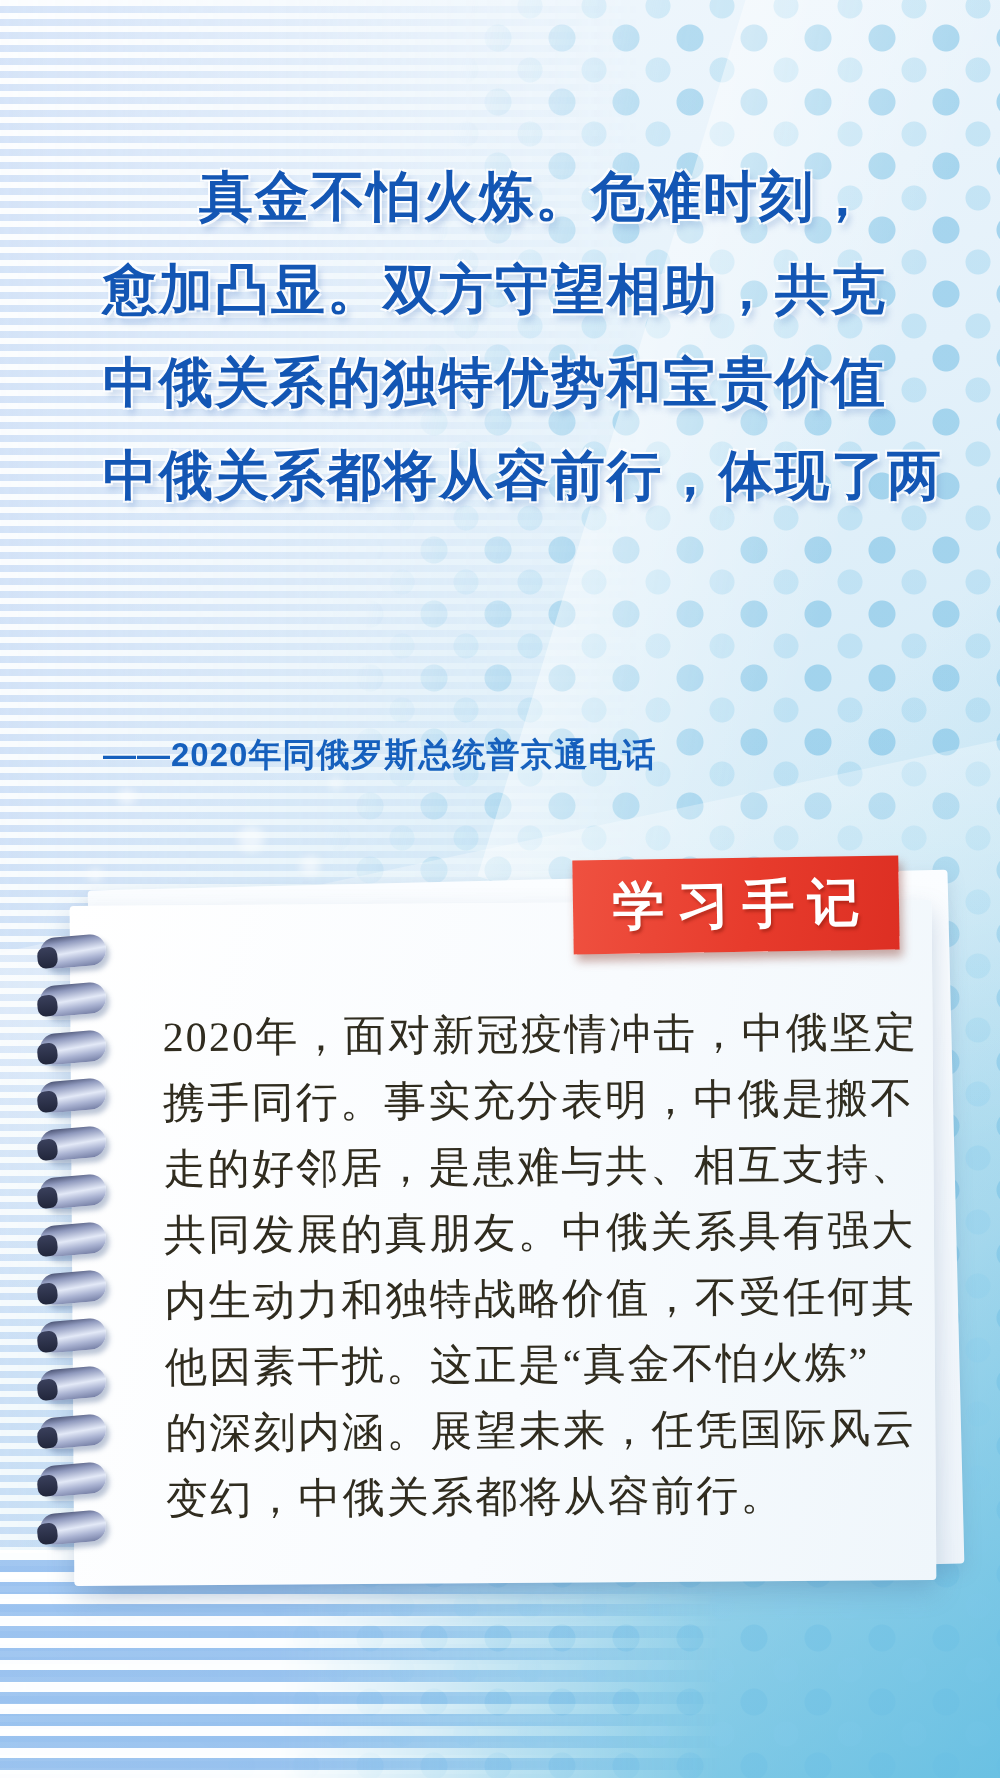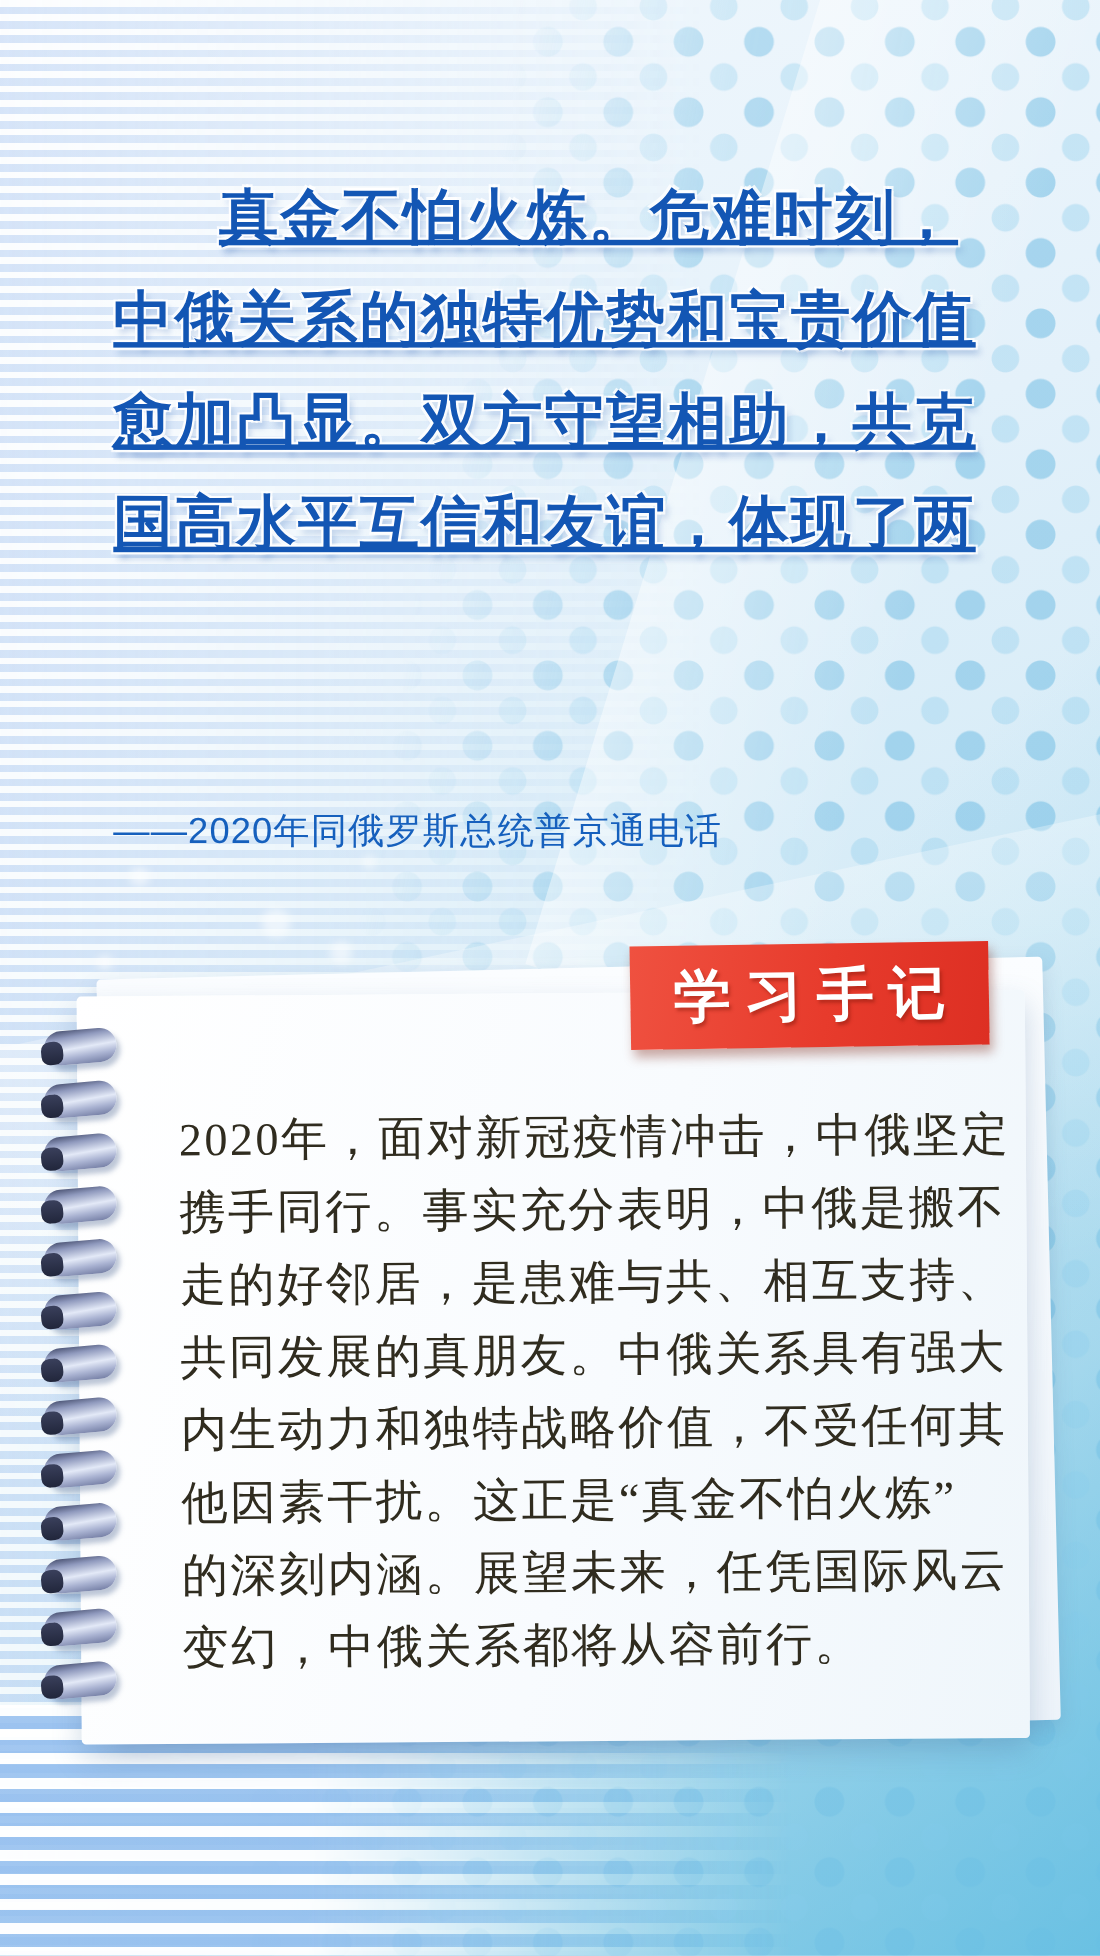--- a/index.html
+++ b/index.html
@@ -52,25 +52,25 @@
 
   
   .quote{
     left:103px;top:150px;width:802px;position:absolute;
     font-family:"DejaVu Serif","Liberation Serif",serif;
     font-weight:700;font-size:54px;line-height:93px;letter-spacing:2px;
     text-shadow:2px 2px 0 rgba(255,255,255,.8),-2px 2px 0 rgba(255,255,255,.8),
                 2px -2px 0 rgba(255,255,255,.8),-2px -2px 0 rgba(255,255,255,.8),
                 4px 6px 6px rgba(100,140,200,.35);
   }
-  .quote-line{white-space:nowrap;text-decoration:underline;}
+  .quote-line{white-space:nowrap;}
   .quote-line.first{text-indent:96px;}
   .attribution{
     position:absolute;left:103px;top:733px;
-    font-size:33px;letter-spacing:1px;font-weight:400;
+    font-size:33px;letter-spacing:1px;font-weight:700;
   }
 
   
   .banner{
     position:absolute;left:573px;top:858px;width:326px;height:94px;
     transform:rotate(-0.9deg);
     background:linear-gradient(100deg,#ef5140 0%,#e73b2c 55%,#dd2f23 100%);
     box-shadow:3px 7px 10px rgba(130,45,30,.4);
     display:flex;align-items:center;justify-content:center;
   }
@@ -122,23 +122,23 @@
 <div class="layer light-sweep"></div>
 <div class="layer stripes-bottom"></div>
 <div class="layer bokeh" style="left:118px;top:788px;width:18px;height:18px"></div>
 <div class="layer bokeh" style="left:238px;top:826px;width:26px;height:26px"></div>
 <div class="layer bokeh" style="left:88px;top:868px;width:14px;height:14px"></div>
 <div class="layer bokeh" style="left:330px;top:778px;width:12px;height:12px"></div>
 <div class="layer bokeh" style="left:300px;top:856px;width:20px;height:20px"></div>
 
 <div class="quote" style="color: rgb(19, 86, 180);">
   <div class="quote-line first">真金不怕火炼。危难时刻，</div>
+  <div class="quote-line">愈加凸显。双方守望相助，共克</div>
   <div class="quote-line">中俄关系的独特优势和宝贵价值</div>
-  <div class="quote-line">愈加凸显。双方守望相助，共克</div>
-  <div class="quote-line">国高水平互信和友谊，体现了两</div>
+  <div class="quote-line">中俄关系都将从容前行，体现了两</div>
 </div>
 <div class="attribution" style="color: rgb(22, 96, 189);">——2020年同俄罗斯总统普京通电话</div>
 
 <div class="back-card"></div>
 <div class="card">
   <div class="card-text" style="color: rgb(48, 44, 31);">
     <div>2020年，面对新冠疫情冲击，中俄坚定</div>
     <div>携手同行。事实充分表明，中俄是搬不</div>
     <div>走的好邻居，是患难与共、相互支持、</div>
     <div>共同发展的真朋友。中俄关系具有强大</div>

